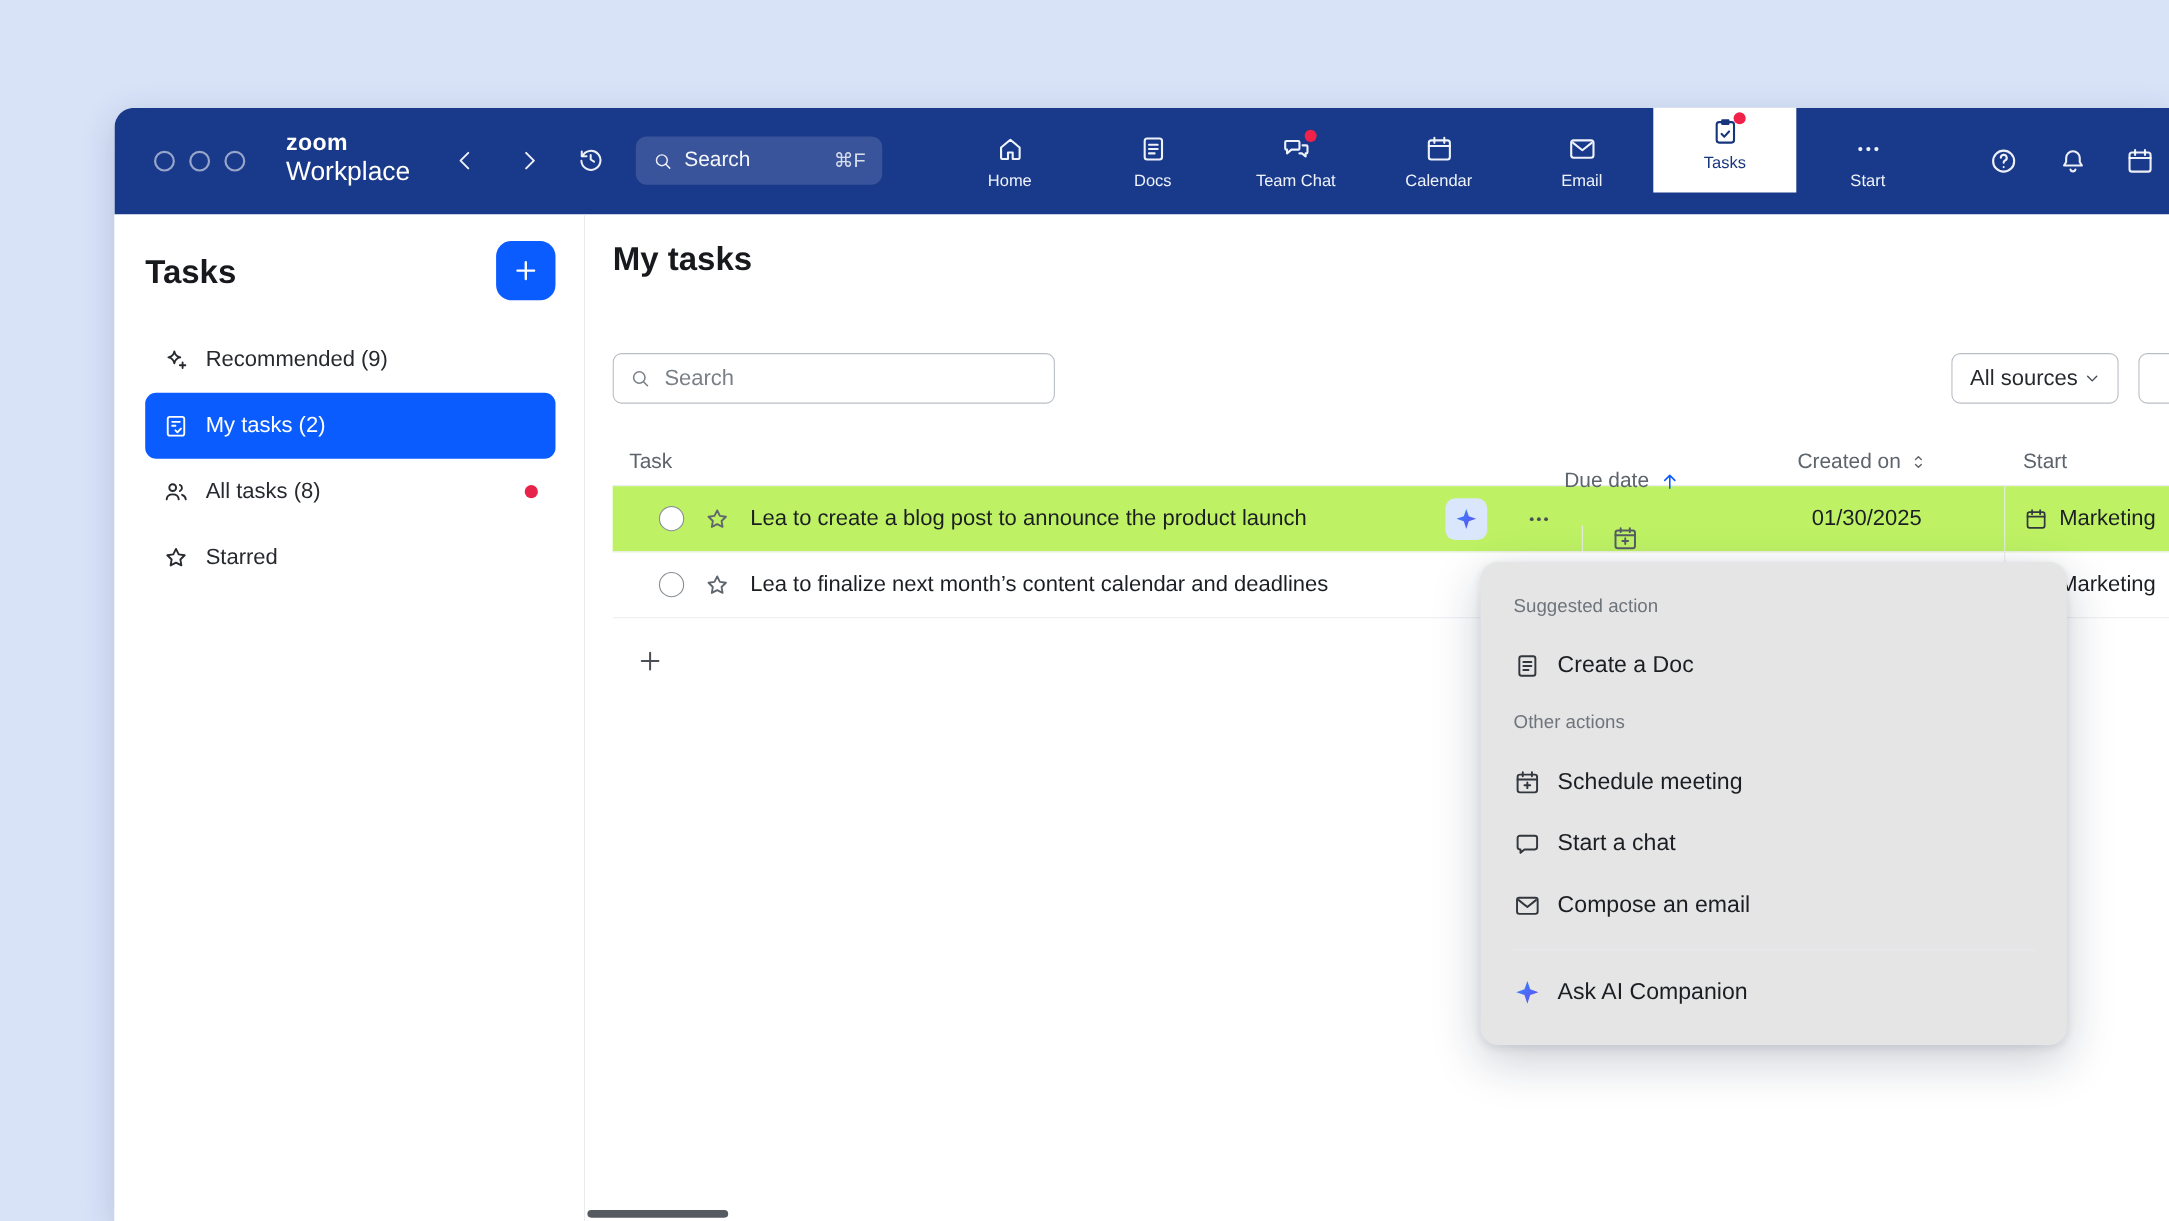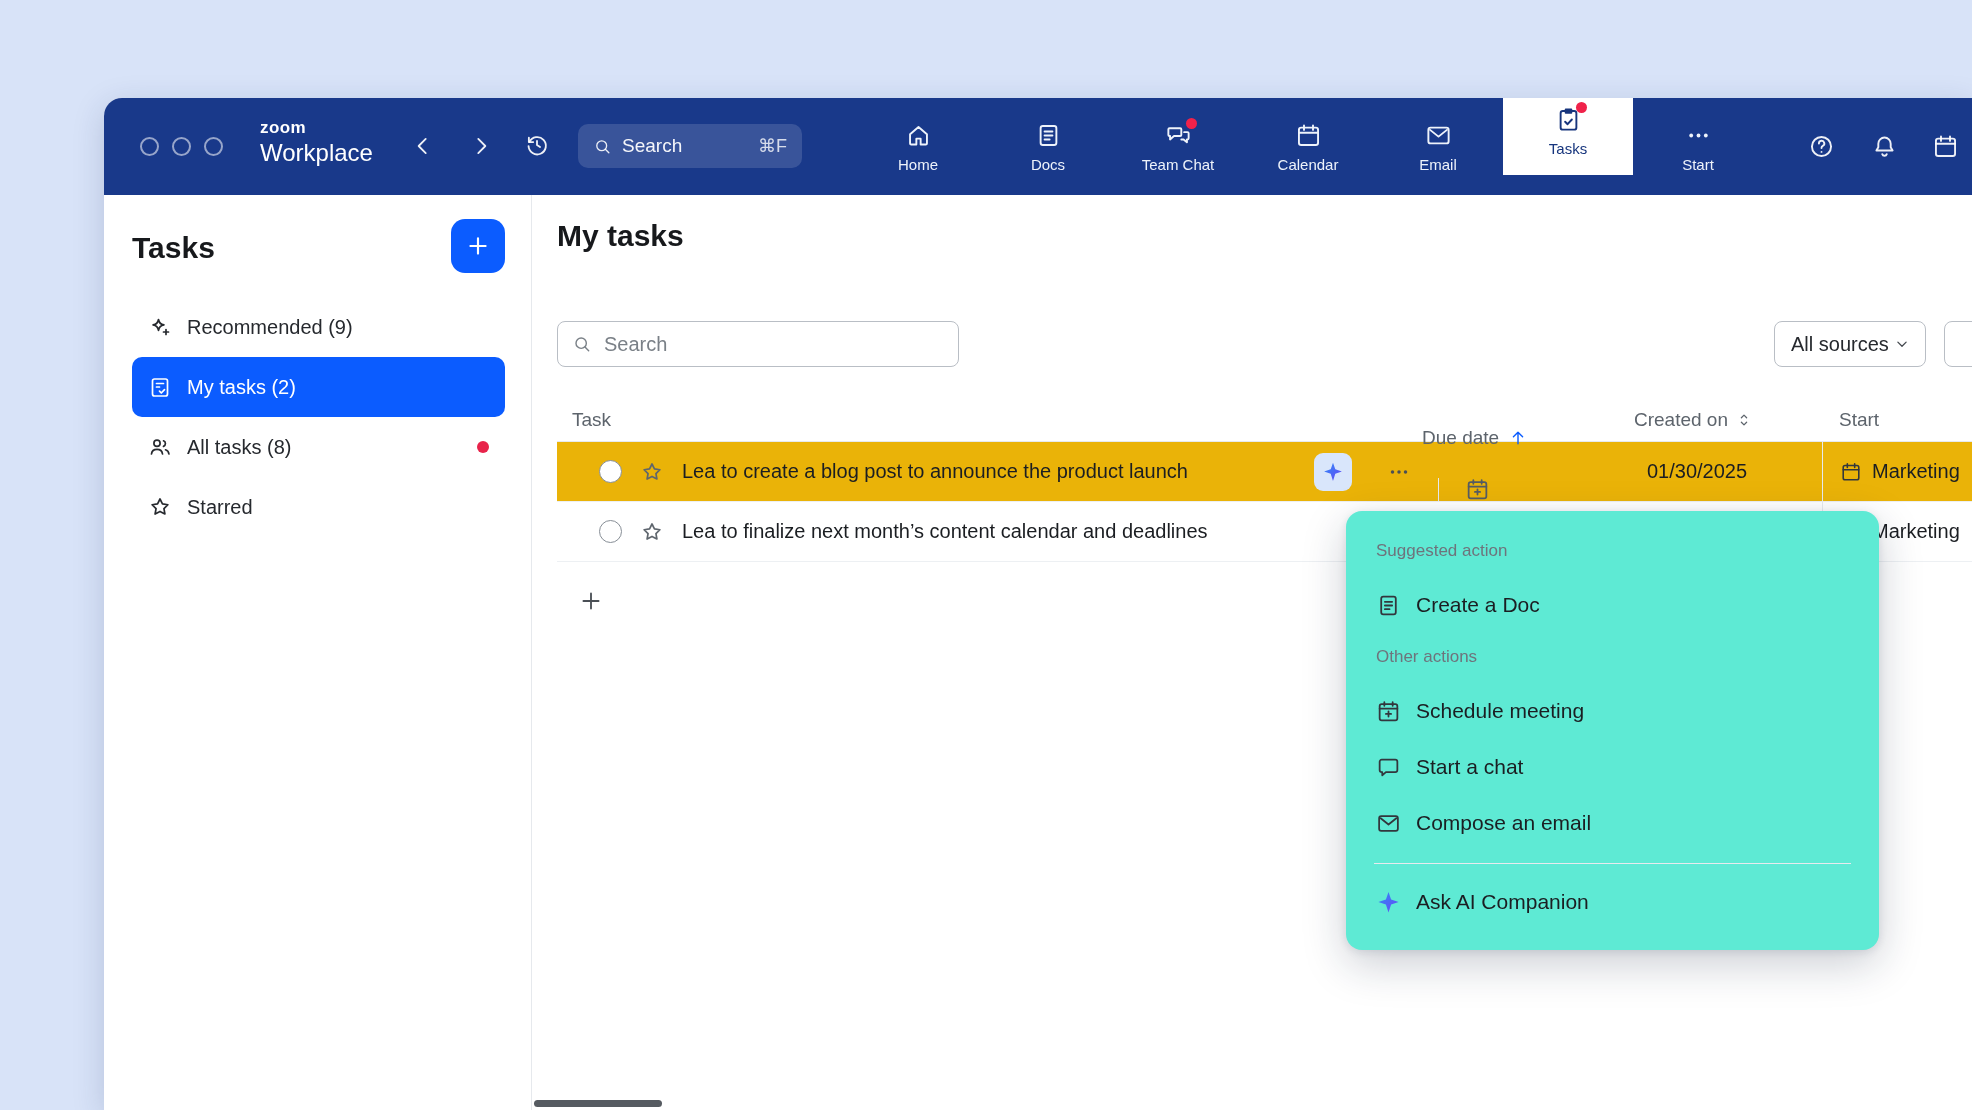--- a/index.html
+++ b/index.html
@@ -18,21 +18,21 @@
     position:absolute; left:104px; top:98px; right:0; bottom:0;
     background:#fff; border-top-left-radius:18px; overflow:hidden;
     box-shadow:0 8px 32px rgba(25,45,95,.18);
   }
 
   
   .topbar { position:absolute; left:0; top:0; right:0; height:97px; background:#19398a; color:#fff; }
   .traffic { position:absolute; left:36px; top:39px; display:flex; gap:13px; }
   .tl { width:19px; height:19px; border:2px solid rgba(255,255,255,.55); border-radius:50%; }
   .brand { position:absolute; left:156px; top:21px; line-height:1; }
-  .brand-zoom { display:block; font-weight:700; font-size:17px; letter-spacing:.4px; margin-bottom:5px; }
+  .brand-zoom { display:block; font-weight:700; font-size:21px; letter-spacing:.4px; margin-bottom:5px; }
   .brand-wp { display:block; font-size:24px; font-weight:500; }
   .tb-btn { position:absolute; background:none; border:none; color:rgba(255,255,255,.92); padding:0; cursor:pointer; }
   .tb-btn svg { width:26px; height:26px; }
   .pill {
     position:absolute; left:474px; top:26px; width:224px; height:44px;
     background:rgba(255,255,255,.14); border-radius:10px;
     display:flex; align-items:center; gap:10px; padding:0 15px; cursor:pointer;
   }
   .pill svg { width:19px; height:19px; color:rgba(255,255,255,.9); }
   .pill-label { font-size:19px; color:rgba(255,255,255,.95); flex:1; }
@@ -101,42 +101,42 @@
   .c-due { width:190px; flex:none; display:flex; align-items:center;margin-top:36px; }
   .c-created { width:194px; flex:none; display:flex; align-items:center; }
   .c-source { width:150px; flex:none; display:flex; align-items:center; }
   .thead .c-task { padding-left:15px; }
   .thead .c-due { padding-left:10px; gap:9px; }
   .thead .c-created { padding-left:19px; gap:7px; }
   .thead .c-source { padding-left:17px; }
   .sort-up { width:20px; height:20px; color:#0b5cff; }
   .sort-ud { width:18px; height:18px; color:#5d646c; }
   .trow { display:flex; height:60px; border-bottom:1px solid #edf0f3; font-size:20px; color:#1b1e22; cursor:pointer; }
-  .trow.hovered { background:#eab308; }
+  .trow.hovered { background:#bef264; }
   .trow .c-due, .trow .c-source { border-left:1px solid #e7eaee; }
   .trow .c-task { padding-left:42px; padding-right:26px; gap:18px; }
   .radio { width:23px; height:23px; border:1.5px solid #878e96; border-radius:50%; flex:none; background:#fff; cursor:pointer; }
   .row-star { width:24px; height:24px; color:#5f666d; flex:none; cursor:pointer; }
   .t-title { flex:1; min-width:0; white-space:nowrap; overflow:hidden; }
   .ai-chip { width:38px; height:38px; flex:none; border:none; border-radius:9px; background:#d9e6fb; display:flex; align-items:center; justify-content:center; margin-right:16px; cursor:pointer; }
   .ai-chip svg { width:22px; height:22px; }
   .more-dots { width:26px; height:26px; flex:none; background:none; border:none; padding:0; color:#4a4f55; cursor:pointer; }
   .more-dots svg { width:26px; height:26px; }
   .trow .c-due { padding-left:26px; color:#565c63; }
   .trow .c-due svg { width:25px; height:25px; }
   .trow .c-created { padding-left:19px; }
   .trow .c-source { padding-left:17px; gap:10px; white-space:nowrap; overflow:hidden; }
   .trow .c-source svg { width:22px; height:22px; flex:none; color:#32373d; }
   .add-row { border:none; background:none; padding:0; margin:26px 0 0 21px; width:26px; height:26px; color:#4a4f55; cursor:pointer; }
   .add-row svg { width:26px; height:26px; }
 
   
   .menu {
     position:absolute; left:1242px; top:413px; width:533px; z-index:20;
-    background:#5eead4; border-radius:16px; padding:24px 0 20px;
+    background:#e5e5e5; border-radius:16px; padding:24px 0 20px;
     box-shadow:0 14px 44px rgba(18,30,60,.22), 0 2px 8px rgba(18,30,60,.10);
   }
   .menu-label { font-size:17px; color:#6e747c; padding:6px 30px; margin-bottom:10px; }
   .menu-item { height:56px; display:flex; align-items:center; gap:15px; padding:0 30px; font-size:21px; color:#1b1e22; cursor:pointer; }
   .menu-item svg { width:25px; height:25px; color:#32373d; flex:none; }
   .menu-label.other { margin-top:8px; }
   .menu-divider { border-top:1px solid #e8eaee; margin:12px 28px 10px; }
 
   .hscroll { position:absolute; left:430px; bottom:3px; width:128px; height:7px; border-radius:4px; background:#565b61; z-index:30; cursor:pointer; }
 </style>

